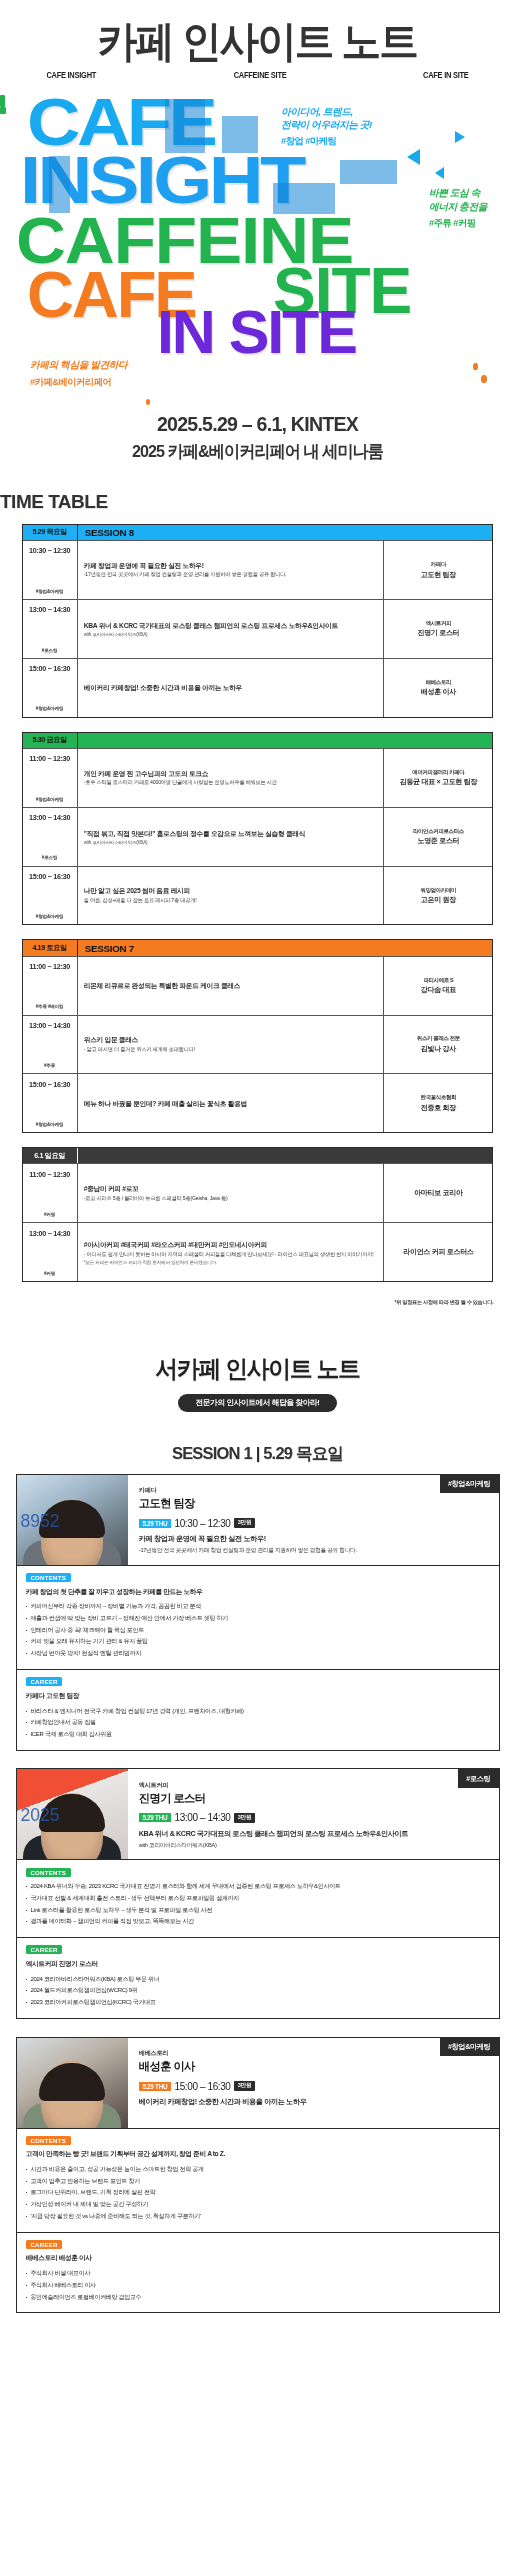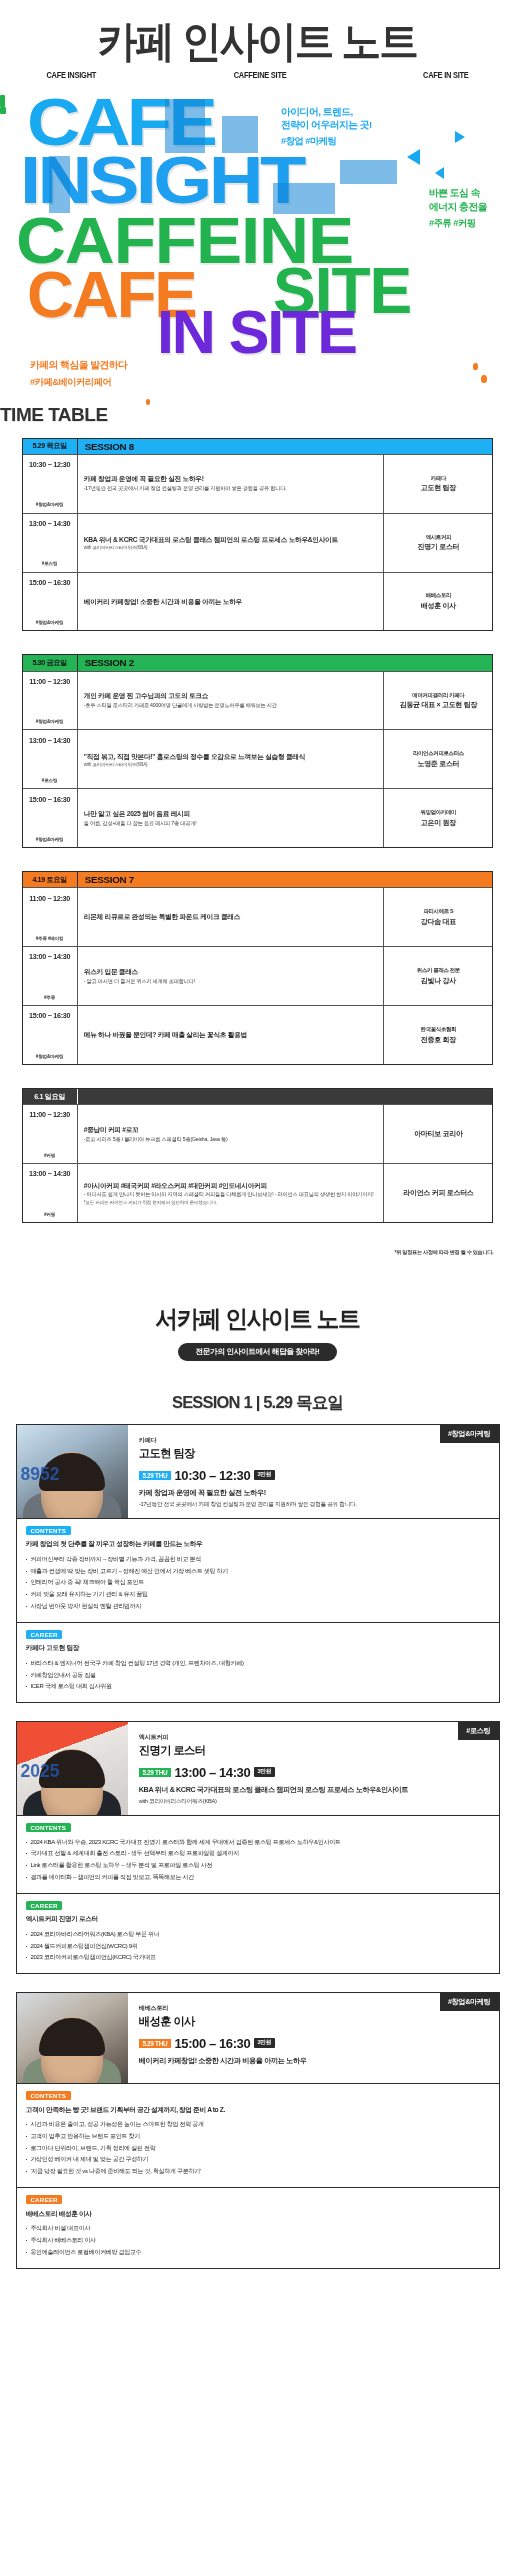--- a/index.html
+++ b/index.html
@@ -58,21 +58,21 @@
     letter-spacing: -1px; text-shadow: 1px 1.5px 0 rgba(0,0,0,0.08);
   }
   .w-insite {
     left: 157px; top: 212px; font-size: 61px; color: #6d28d9;
     letter-spacing: -2.1px; text-shadow: 1px 1.5px 0 rgba(0,0,0,0.10);
   }
   
   .blk { position: absolute; background: #1283d6; opacity: .55; }
 
   .hero-note { position: absolute; font-weight: 800; letter-spacing: -0.5px; }
-  .hero-note .l1 { display: block; font-size: 9.8px; line-height: 1.35; }
+  .hero-note .l1 { display: block; font-size: 9.8px; line-height: 1.35; font-style: italic; }
   .hero-note .tags { display: block; font-size: 9.3px; margin-top: 4.1px; }
   .note-blue { left: 281px; top: 9.3px; color: #18a9f0; }
   .note-green { left: 429px; top: 91px; color: #22b34f; text-align: left; }
   .note-orange { left: 30px; top: 263px; color: #f47b20; }
 
   .tri { position: absolute; width: 0; height: 0; }
   .tri-a { left: 455px; top: 36px; border-top: 6.7px solid transparent; border-bottom: 6.7px solid transparent; border-left: 10.3px solid #18a9f0; }
   .tri-b { left: 407px; top: 54px; border-top: 8.2px solid transparent; border-bottom: 8.2px solid transparent; border-right: 13.4px solid #18a9f0; }
   .tri-c { left: 435px; top: 72px; border-top: 6.2px solid transparent; border-bottom: 6.2px solid transparent; border-right: 9.8px solid #18a9f0; }
   .dot-o { position: absolute; background: #f47b20; border-radius: 50%; }
@@ -93,21 +93,21 @@
     margin-top: 3.1px; transform: scaleX(0.95); white-space: nowrap;
   }
 
   
   .tt-heading {
     text-align: left; font-size: 19px; font-weight: 900;
     letter-spacing: -0.5px; color: #333; margin-bottom: 11.3px;
     text-shadow: 0.5px 1px 0 rgba(0,0,0,0.10);
   }
   .tt-wrap { padding: 0 21.6px; }
-  .tt-block { border: 1px solid #2b2b2b; margin-bottom: 23px; }
+  .tt-block { border: 1px solid #2b2b2b; margin-bottom: 14px; }
   .tt-head { display: flex; align-items: stretch; }
   .tt-head-date {
     width: 55px; flex: 0 0 55px; text-align: center;
     font-size: 7.2px; font-weight: 900; letter-spacing: -0.4px;
     padding: 2.6px 0; display: flex; align-items: center; justify-content: center;
     border-right: 1px solid #2b2b2b;
   }
   .tt-head-title {
     flex: 1; font-size: 9.8px; font-weight: 900; letter-spacing: -0.3px;
     padding: 2.1px 0 2.1px 7.2px; display: flex; align-items: center;
@@ -175,37 +175,37 @@
   .photo .hair {
     position: absolute; left: 50%; bottom: 27px; transform: translateX(-50%);
     width: 66px; height: 38px; border-radius: 33px 33px 6.2px 6.2px; background: #241d1a;
   }
   .photo .body {
     position: absolute; left: 50%; bottom: -4.1px; transform: translateX(-50%);
     width: 98px; height: 29px; border-radius: 21.6px 21.6px 0 0; background: #6c727a;
   }
   .photo.p2 .body { background: #20242b; }
   .photo.p3 .body { background: #7c8d78; }
-  .photo .ovl { position:absolute; font-weight:700; opacity:.85; }
+  .photo .ovl { position:absolute; font-weight:400; opacity:.85; }
 
   .card-info { flex: 1; padding: 11.3px 9.3px 8.2px 11.3px; position: relative; }
   .hashtag-badge {
     position: absolute; right: 0; top: 0; background: #2b2b2b; color: #fff;
     font-size: 7.2px; font-weight: 900; letter-spacing: -0.4px; padding: 4.1px 8.2px;
   }
   .org-name { font-size: 6.2px; font-weight: 600; letter-spacing: -0.3px; color: #333; }
   .spk-name { font-size: 11.3px; font-weight: 900; letter-spacing: -0.6px; margin-top: 1px; color: #1b1b1b; }
   .time-line { display: flex; align-items: center; gap: 3.6px; margin-top: 6.7px; flex-wrap: wrap; }
   .day-badge {
     background: #1eb0f5; color: #fff; font-size: 6.4px; font-weight: 900;
     letter-spacing: -0.3px; padding: 1px 3.6px;
   }
   .card.c2 .day-badge { background: #24b455; }
   .card.c3 .day-badge { background: #f47b20; }
-  .time-txt { font-size: 13px; font-weight: 700; letter-spacing: -0.4px; color: #1b1b1b; }
+  .time-txt { font-size: 10px; font-weight: 400; letter-spacing: -0.4px; color: #1b1b1b; }
   .price-badge {
     background: #2b2b2b; color: #fff; font-size: 5.7px; font-weight: 800;
     letter-spacing: -0.3px; padding: 1px 3.6px; border-radius: 1px;
   }
   .talk-title { font-size: 7.2px; font-weight: 900; letter-spacing: -0.4px; margin-top: 5.2px; line-height: 1.5; }
   .talk-sub { font-size: 5.7px; font-weight: 500; letter-spacing: -0.3px; line-height: 1.6; color: #333; margin-top: 1.5px; }
 
   .card-sec { border-top: 1px solid #2b2b2b; padding: 7.2px 9.3px 9.3px; }
   .sec-badge {
     display: inline-block; color: #fff; font-size: 6.2px; font-weight: 900;
@@ -271,20 +271,24 @@
     </div>
 
     <div class="tri tri-a"></div>
     <div class="tri tri-b"></div>
     <div class="tri tri-c"></div>
     <div class="dot-o dot1"></div>
     <div class="dot-o dot2"></div>
     <div class="dot-o dot3"></div>
   </div>
 
+  <div class="date-block">
+    <div class="date-l1">2025.5.29 – 6.1, KINTEX</div>
+    <div class="date-l2">2025 카페&amp;베이커리페어 내 세미나룸</div>
+  </div>
 
   <div class="tt-heading">TIME TABLE</div>
   <div class="tt-wrap" id="tt-wrap">
       <div class="tt-block sess1">
         <div class="tt-head">
           <div class="tt-head-date">5.29 목요일</div>
           <div class="tt-head-title">SESSION 8</div>
         </div>
         <div class="tt-row">
           <div class="tt-time">
@@ -324,21 +328,20 @@
           </div>
           <div class="tt-spk">
             <div class="org">배베스토리</div>
             <div class="nm">배성훈 이사</div>
           </div>
         </div>
       </div>
       <div class="tt-block sess2">
         <div class="tt-head">
           <div class="tt-head-date">5.30 금요일</div>
-          <div class="tt-head-title">SESSION 2</div>
         </div>
         <div class="tt-row">
           <div class="tt-time">
             <div class="t">11:00 ~ 12:30</div>
             <div class="tag">#창업&amp;마케팅</div>
           </div>
           <div class="tt-desc">
             <div class="d-main">개인 카페 운영 찐 고수님과의 고도의 토크쇼</div>
             <div class="d-sub">-호주 스타일 로스터리 카페로 4000여명 단골에게 사랑받는 운영노하우를 배워보는 시간</div>
           </div>

